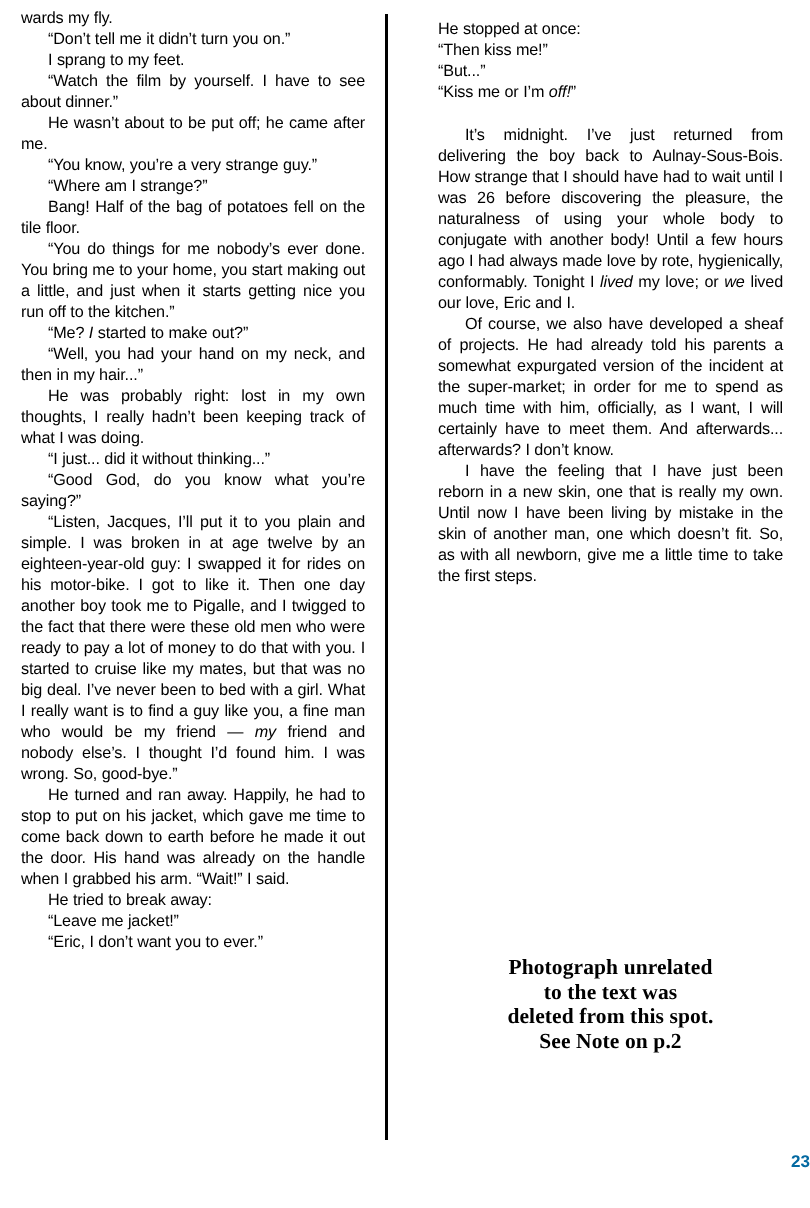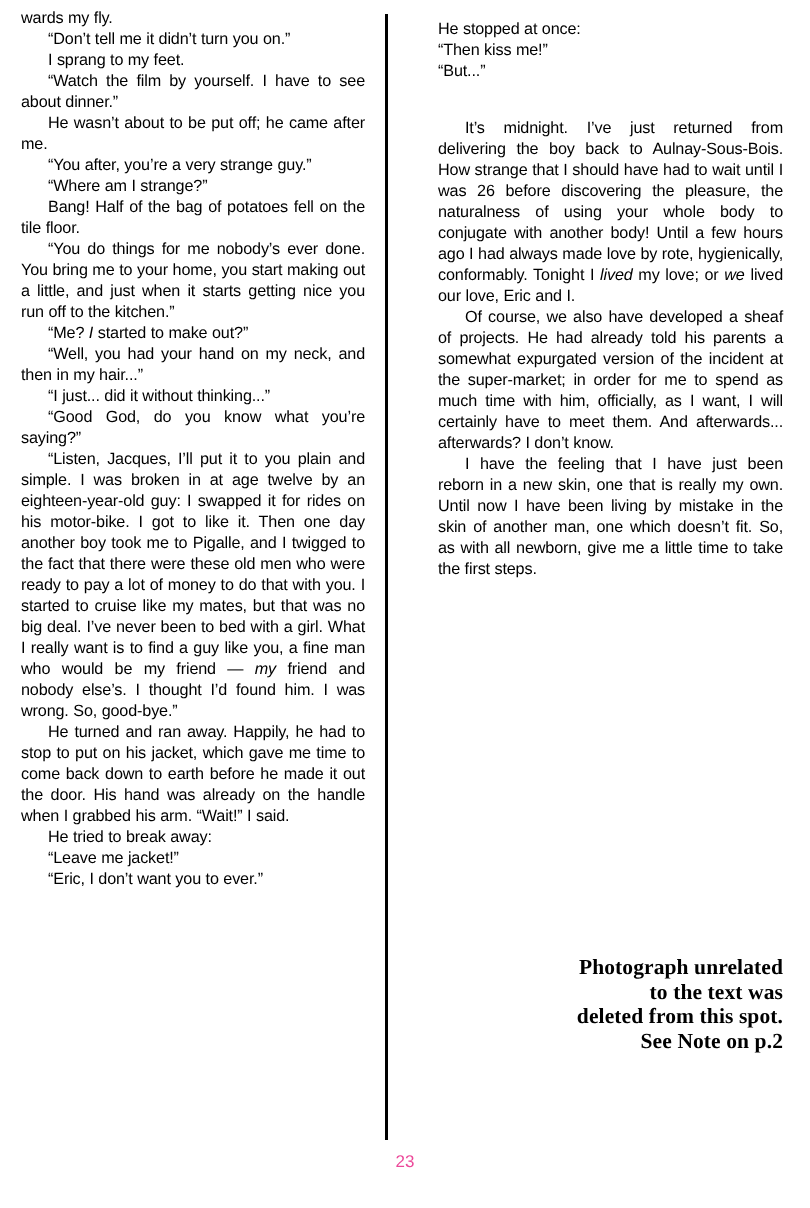--- a/index.html
+++ b/index.html
@@ -41,21 +41,21 @@
     width: 345px;
   }
 
   .para {
     margin: 0;
     text-indent: 27px;
   }
   .para.noindent { text-indent: 0; }
   
 
-  .gap-para { margin-top: 36px; }
+  .gap-para { margin-top: 22px; }
 
   em.it {
     font-style: italic;
   }
 
   
   .divider {
     position: absolute;
     left: 385px;
     top: 14px;
@@ -63,78 +63,80 @@
     height: 1126px;
     background: #000000;
   }
 
   
   .notice {
     position: absolute;
     left: 438px;
     top: 955px;
     width: 345px;
-    text-align: right;
+    text-align: center;
     font-family: "Liberation Serif", "DejaVu Serif", serif;
     font-weight: bold;
     font-size: 21.5px;
     line-height: 24.5px;
     letter-spacing: 0.1px;
     color: #000;
   }
   .notice div { white-space: nowrap; }
 
   
   .folio {
     position: absolute;
     left: 0;
     top: 1152px;
     width: 810px;
-    text-align: center;
+    text-align: right;
     font-size: 17px;
-    font-weight: normal;
+    font-weight: bold;
     letter-spacing: 0px;
-    color: #ec4899;
+    color: #0369a1;
   }
 
   
   .page, .page * { text-rendering: geometricPrecision; }
 </style>
 </head>
 <body>
 
 <div class="page">
 
   <div class="divider"></div>
 
   <div class="col col-left">
     <p class="para noindent"><span>wards my fly.</span></p>
     <p class="para"><span>“Don’t tell me it didn’t turn you on.”</span></p>
     <p class="para"><span>I sprang to my feet.</span></p>
     <p class="para"><span>“Watch the film by yourself. I have to see about dinner.”</span></p>
     <p class="para"><span>He wasn’t about to be put off; he came after me.</span></p>
-    <p class="para"><span>“You after, you’re a very strange guy.”</span></p>
+    <p class="para"><span>“You know, you’re a very strange guy.”</span></p>
     <p class="para"><span>“Where am I strange?”</span></p>
     <p class="para"><span>Bang! Half of the bag of potatoes fell on the tile floor.</span></p>
     <p class="para"><span>“You do things for me nobody’s ever done. You bring me to your home, you start making out a little, and just when it starts getting nice you run off to the kitchen.”</span></p>
     <p class="para"><span>“Me? </span><em class="it">I</em><span> started to make out?”</span></p>
     <p class="para"><span>“Well, you had your hand on my neck, and then in my hair...”</span></p>
+    <p class="para"><span>He was probably right: lost in my own thoughts, I really hadn’t been keeping track of what I was doing.</span></p>
     <p class="para"><span>“I just... did it without thinking...”</span></p>
     <p class="para"><span>“Good God, do you know what you’re saying?”</span></p>
     <p class="para"><span>“Listen, Jacques, I’ll put it to you plain and simple. I was broken in at age twelve by an eighteen-year-old guy: I swapped it for rides on his motor-bike. I got to like it. Then one day another boy took me to Pigalle, and I twigged to the fact that there were these old men who were ready to pay a lot of money to do that with you. I started to cruise like my mates, but that was no big deal. I’ve never been to bed with a girl. What I really want is to find a guy like you, a fine man who would be my friend — </span><em class="it">my</em><span> friend and nobody else’s. I thought I’d found him. I was wrong. So, good-bye.”</span></p>
     <p class="para"><span>He turned and ran away. Happily, he had to stop to put on his jacket, which gave me time to come back down to earth before he made it out the door. His hand was already on the handle when I grabbed his arm. “Wait!” I said.</span></p>
     <p class="para"><span>He tried to break away:</span></p>
     <p class="para"><span>“Leave me jacket!”</span></p>
     <p class="para"><span>“Eric, I don’t want you to ever.”</span></p>
   </div>
 
   <div class="col col-right">
     <p class="para noindent"><span>He stopped at once:</span></p>
     <p class="para noindent"><span>“Then kiss me!”</span></p>
     <p class="para noindent"><span>“But...”</span></p>
+    <p class="para noindent"><span>“Kiss me or I’m </span><em class="it">off!</em><span>”</span></p>
     <p class="para gap-para"><span>It’s midnight. I’ve just returned from delivering the boy back to Aulnay-Sous-Bois. How strange that I should have had to wait until I was 26 before discovering the pleasure, the naturalness of using your whole body to conjugate with another body! Until a few hours ago I had always made love by rote, hygienically, conformably. Tonight I </span><em class="it">lived</em><span> my love; or </span><em class="it">we</em><span> lived our love, Eric and I.</span></p>
     <p class="para"><span>Of course, we also have developed a sheaf of projects. He had already told his parents a somewhat expurgated version of the incident at the super-market; in order for me to spend as much time with him, officially, as I want, I will certainly have to meet them. And afterwards... afterwards? I don’t know.</span></p>
     <p class="para"><span>I have the feeling that I have just been reborn in a new skin, one that is really my own. Until now I have been living by mistake in the skin of another man, one which doesn’t fit. So, as with all newborn, give me a little time to take the first steps.</span></p>
   </div>
 
   <div class="notice">
     <div>Photograph unrelated</div>
     <div>to the text was</div>
     <div>deleted from this spot.</div>
     <div>See Note on p.2</div>

